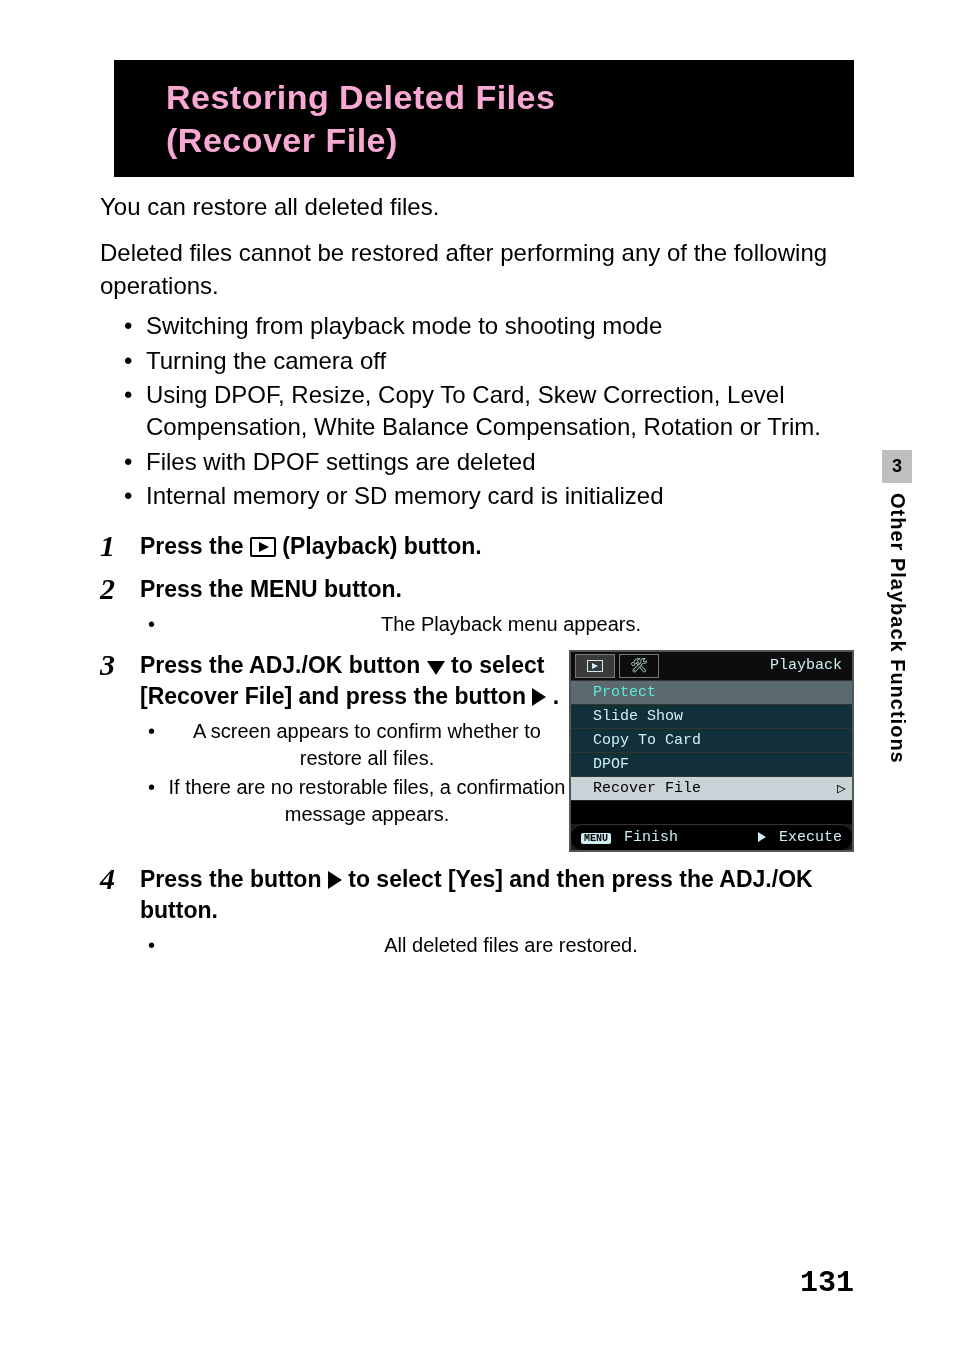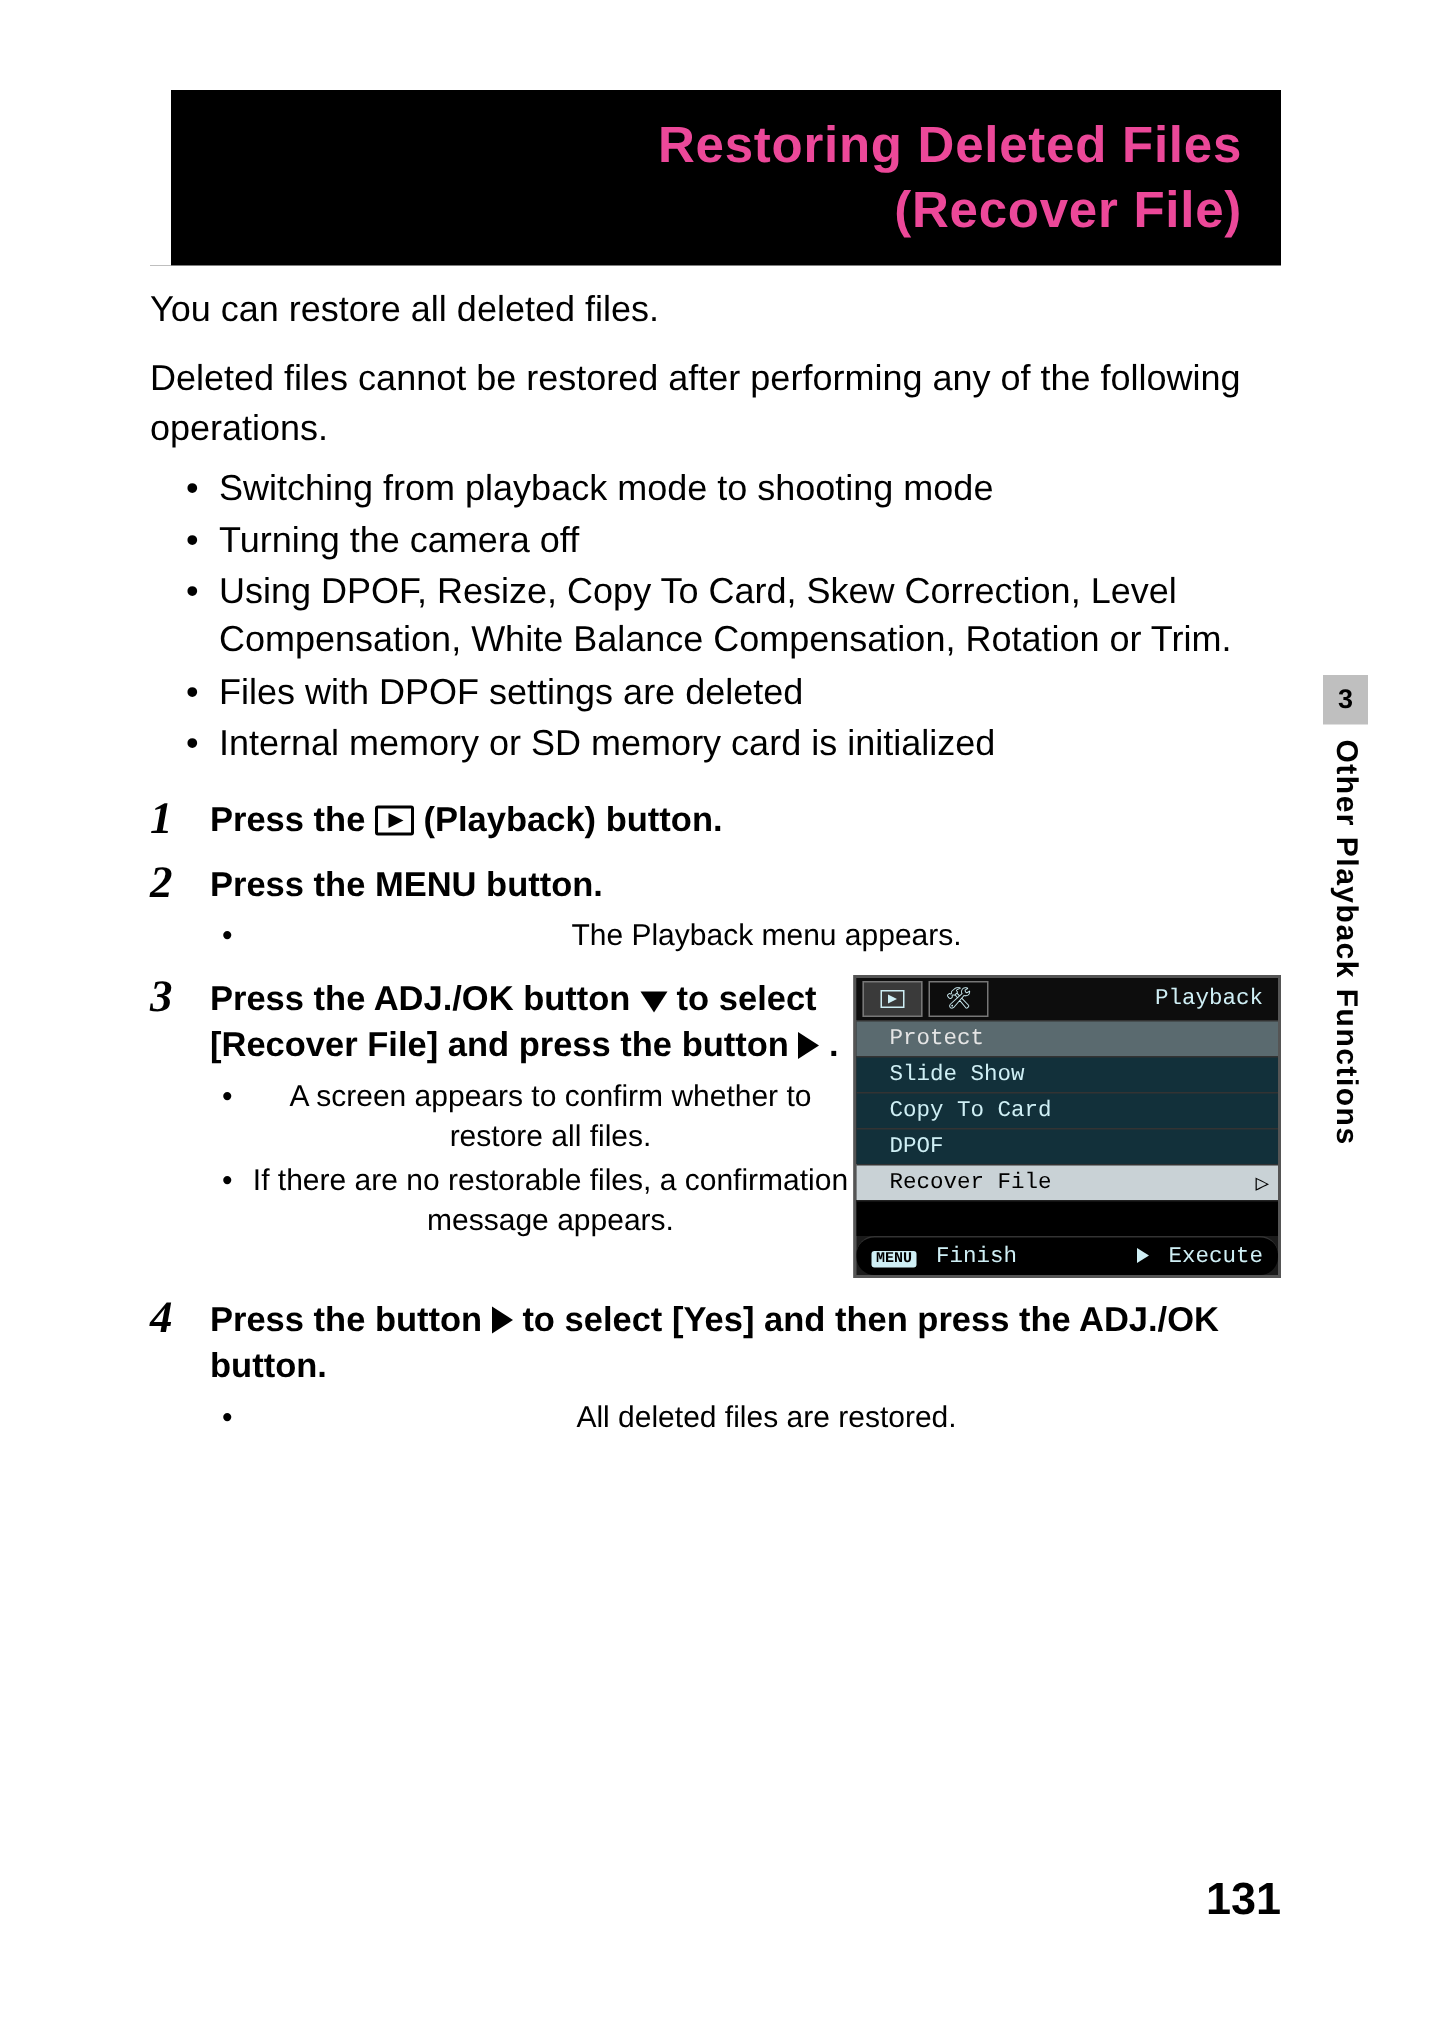--- a/index.html
+++ b/index.html
@@ -1,18 +1,18 @@
 <!DOCTYPE html>
 <html><head>
 <meta charset="utf-8">
 <style>
   * { box-sizing: border-box; margin: 0; padding: 0; }
   html, body { width: 954px; height: 1345px; background: #ffffff; font-family: Arial, Helvetica, sans-serif; color: #000; }
   .page { position: relative; width: 954px; height: 1345px; padding: 60px 100px 40px 100px; }
-  .title-block { background: #000; color: #ec4899; padding: 16px 26px 16px 26px; position: relative; text-align: right; }
+  .title-block { background: #000; color: #f9a8d4; padding: 16px 26px 16px 26px; position: relative; }
   .title-block::before { content: ""; position: absolute; left: 0; top: 0; bottom: 0; width: 14px; background: #fff; }
   .title-block .inner { padding-left: 40px; }
   .title-block h1 { font-size: 34px; font-weight: 900; line-height: 1.25; letter-spacing: 0.5px; }
   .intro { font-size: 24px; line-height: 1.35; margin-top: 14px; }
   .bullets { margin-top: 8px; padding-left: 24px; }
   .bullets li { font-size: 24px; line-height: 1.35; margin: 2px 0; list-style: none; position: relative; padding-left: 22px; }
   .bullets li::before { content: "•"; position: absolute; left: 0; top: 0; }
   .steps { margin-top: 18px; }
   .step { position: relative; padding-left: 40px; margin-bottom: 12px; }
   .step .num { position: absolute; left: 0; top: -2px; font-family: Georgia, "Times New Roman", serif; font-style: italic; font-weight: 900; font-size: 30px; }
@@ -32,35 +32,35 @@
   .cam { width: 285px; border: 2px solid #555; background: #1a1a1a; font-family: "Courier New", monospace; font-size: 15px; color: #cfeff5; position: relative; }
   .cam .tabrow { display:flex; align-items:center; height:28px; background:#0d0d0d; }
   .cam .tab { width:40px; height:24px; margin-left:4px; border:1px solid #777; display:flex; align-items:center; justify-content:center; }
   .cam .tab.active { background:#3a3a3a; }
   .cam .tab .mini-pb { width:16px; height:12px; border:1px solid #cfeff5; position:relative; }
   .cam .tab .mini-pb::after { content:""; position:absolute; left:4px; top:2px; border-left:6px solid #cfeff5; border-top:3px solid transparent; border-bottom:3px solid transparent; }
   .cam .tab .wrench { color:#cfeff5; font-size:14px; }
   .cam .tabtitle { margin-left:auto; margin-right:10px; color:#cfeff5; }
   .cam .rows { }
   .cam .row { height:24px; display:flex; align-items:center; padding:0 8px 0 22px; border-top:1px solid #333; background:#12303a; position:relative; }
-  .cam .row.sel { background:#5a6a6f; color:#e5e5e5; }
+  .cam .row.sel { background:#5a6a6f; color:#5eead4; }
   .cam .row.hl { background:#c9d2d6; color:#000; }
   .cam .row.hl .arrow { position:absolute; right:6px; color:#000; }
   .cam .row.empty { background:#000; border-top:1px solid #222; }
   .cam .sidebar { position:absolute; left:2px; top:30px; width:14px; }
   .cam .sidebar .sq { width:10px; height:10px; background:#cfeff5; margin:2px 0 2px 2px; }
   .cam .sidebar .sq.dim { background:#5a6a6f; }
   .cam .footer { height:26px; background:#000; display:flex; align-items:center; justify-content:space-between; padding:0 10px; color:#cfeff5; border-top:1px solid #333;border-radius:12px; }
   .cam .menu-badge { background:#cfeff5; color:#000; font-size:10px; padding:0 3px; font-weight:700; border-radius:2px; margin-right:4px; }
   .cam .exec-tri { display:inline-block; width:0;height:0;border-top:5px solid transparent;border-bottom:5px solid transparent;border-left:8px solid #cfeff5; margin-right:4px; vertical-align:-1px;}
 
   .side-tab { position: absolute; right: 40px; top: 450px; width: 34px; display:flex; flex-direction:column; align-items:center; }
   .side-tab .chip { width: 30px; background:#bfbfbf; color:#000; text-align:center; font-size:18px; font-weight:700; padding:6px 0; }
   .side-tab .vtext { writing-mode: vertical-rl; font-size: 20px; font-weight:700; margin-top:10px; letter-spacing:1px; }
-  .page-num { position:absolute; right: 100px; bottom: 61px; font-size: 30px; font-weight:700; }
+  .page-num { position:absolute; right: 100px; bottom: 45px; font-size: 30px; font-weight:700;font-family:Liberation Mono, monospace; }
 </style>
 </head>
 <body>
 
 <div class="page">
 
   <div class="title-block">
     <div class="inner">
       <h1>
         <span>Restoring Deleted Files</span><br>

